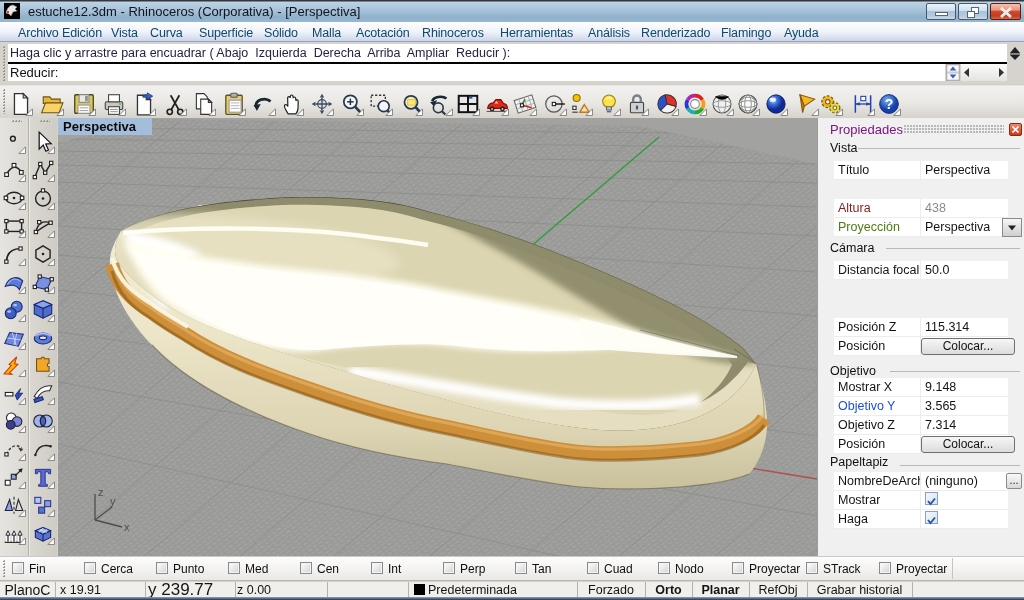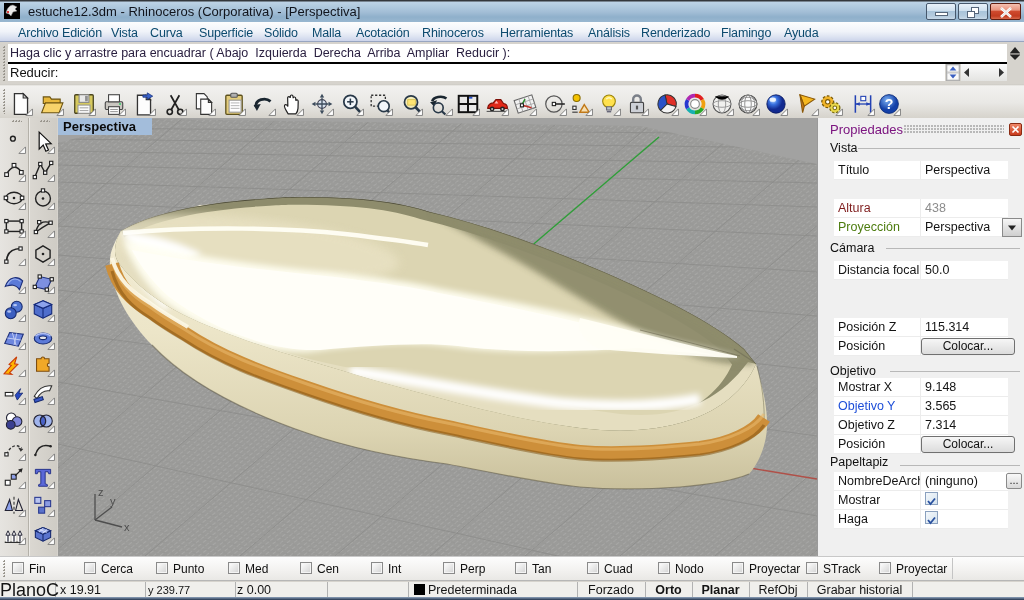--- a/index.html
+++ b/index.html
@@ -746,23 +746,23 @@
 <div class="sep" style="left:145px;top:582px;height:15px"></div>
 <div class="sep" style="left:235px;top:582px;height:15px"></div>
 <div class="sep" style="left:327px;top:582px;height:15px"></div>
 <div class="sep" style="left:408px;top:582px;height:15px"></div>
 <div class="sep" style="left:577px;top:582px;height:15px"></div>
 <div class="sep" style="left:645px;top:582px;height:15px"></div>
 <div class="sep" style="left:692px;top:582px;height:15px"></div>
 <div class="sep" style="left:749px;top:582px;height:15px"></div>
 <div class="sep" style="left:807px;top:582px;height:15px"></div>
 <div class="sep" style="left:912px;top:582px;height:15px"></div>
-<div class="abs" style="left:0px;top:583px;width:55px;font-size:18px;font-weight:normal;color:#141414;text-align:center;line-height:14px;white-space:nowrap">PlanoC</div>
+<div class="abs" style="left:0px;top:583px;width:55px;font-size:14px;font-weight:normal;color:#141414;text-align:center;line-height:14px;white-space:nowrap">PlanoC</div>
 <div class="abs" style="left:60px;top:583px;width:80px;font-size:12.5px;font-weight:normal;color:#141414;text-align:left;line-height:14px;white-space:nowrap">x 19.91</div>
-<div class="abs" style="left:148px;top:583px;width:80px;font-size:11px;font-weight:normal;color:#141414;text-align:left;line-height:14px;white-space:nowrap">y 239.77</div>
+<div class="abs" style="left:148px;top:583px;width:80px;font-size:17px;font-weight:normal;color:#141414;text-align:left;line-height:14px;white-space:nowrap">y 239.77</div>
 <div class="abs" style="left:237px;top:583px;width:80px;font-size:12.5px;font-weight:normal;color:#141414;text-align:left;line-height:14px;white-space:nowrap">z 0.00</div>
 <div class="abs" style="left:414px;top:584px;width:11px;height:11px;background:#000"></div>
 <div class="abs" style="left:428px;top:583px;width:110px;font-size:12.5px;font-weight:normal;color:#141414;text-align:left;line-height:14px;white-space:nowrap">Predeterminada</div>
 <div class="abs" style="left:577px;top:583px;width:68px;font-size:12.5px;font-weight:normal;color:#141414;text-align:center;line-height:14px;white-space:nowrap">Forzado</div>
 <div class="abs" style="left:645px;top:583px;width:47px;font-size:12.5px;font-weight:bold;color:#141414;text-align:center;line-height:14px;white-space:nowrap">Orto</div>
 <div class="abs" style="left:692px;top:583px;width:57px;font-size:12.5px;font-weight:bold;color:#141414;text-align:center;line-height:14px;white-space:nowrap">Planar</div>
 <div class="abs" style="left:749px;top:583px;width:58px;font-size:12.5px;font-weight:normal;color:#141414;text-align:center;line-height:14px;white-space:nowrap">RefObj</div>
 <div class="abs" style="left:807px;top:583px;width:105px;font-size:12.5px;font-weight:normal;color:#141414;text-align:center;line-height:14px;white-space:nowrap">Grabar historial</div>
 <div class="abs" style="left:0;top:597px;width:1024px;height:3px;background:linear-gradient(180deg,#8fa3bc,#25354e)"></div>
 </div>

